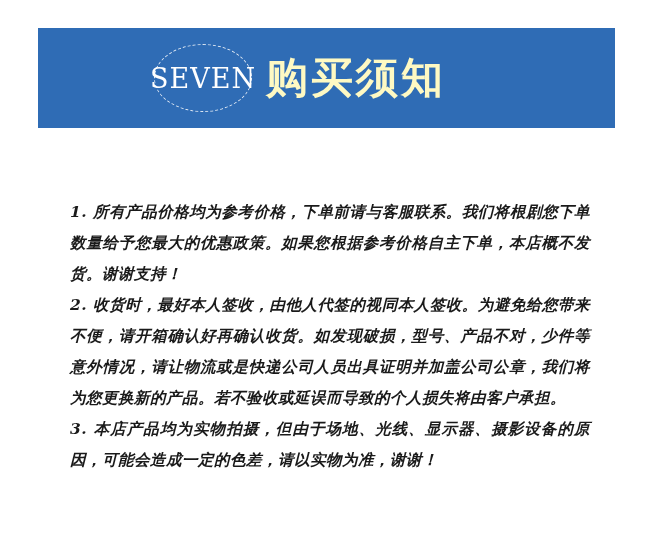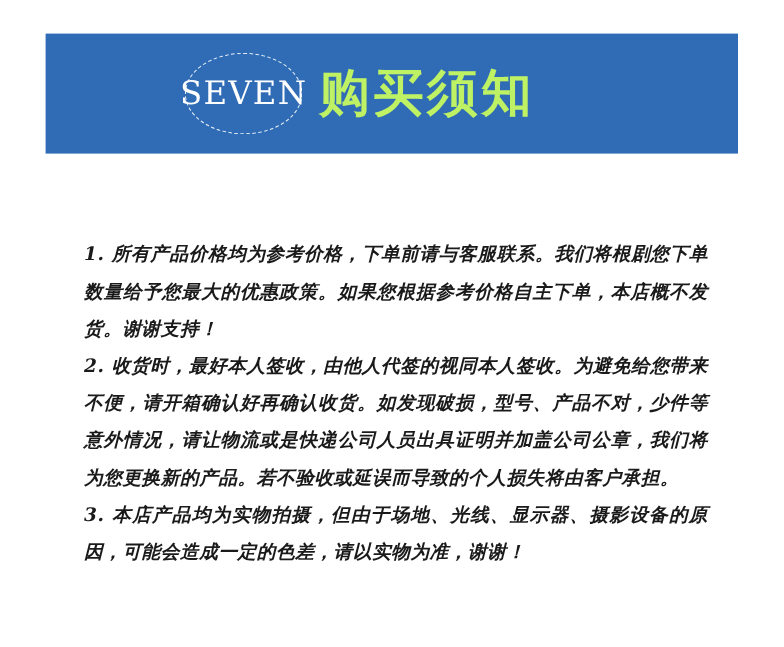--- a/index.html
+++ b/index.html
@@ -45,21 +45,21 @@
   }
   .logo-text {
     color: #ffffff;
     font-family: "DejaVu Serif", "Liberation Serif", serif;
     font-size: 27px;
     letter-spacing: 1px;
     white-space: nowrap;
     text-align: right;
   }
   .banner-title {
-    color: #bef264;
+    color: #fef9c3;
     font-size: 42px;
     font-weight: bold;
     letter-spacing: 3px;
     white-space: nowrap;
     font-family: "DejaVu Sans", "Liberation Sans", sans-serif;
   }
   
   .content {
     position: absolute;
     left: 70px;

